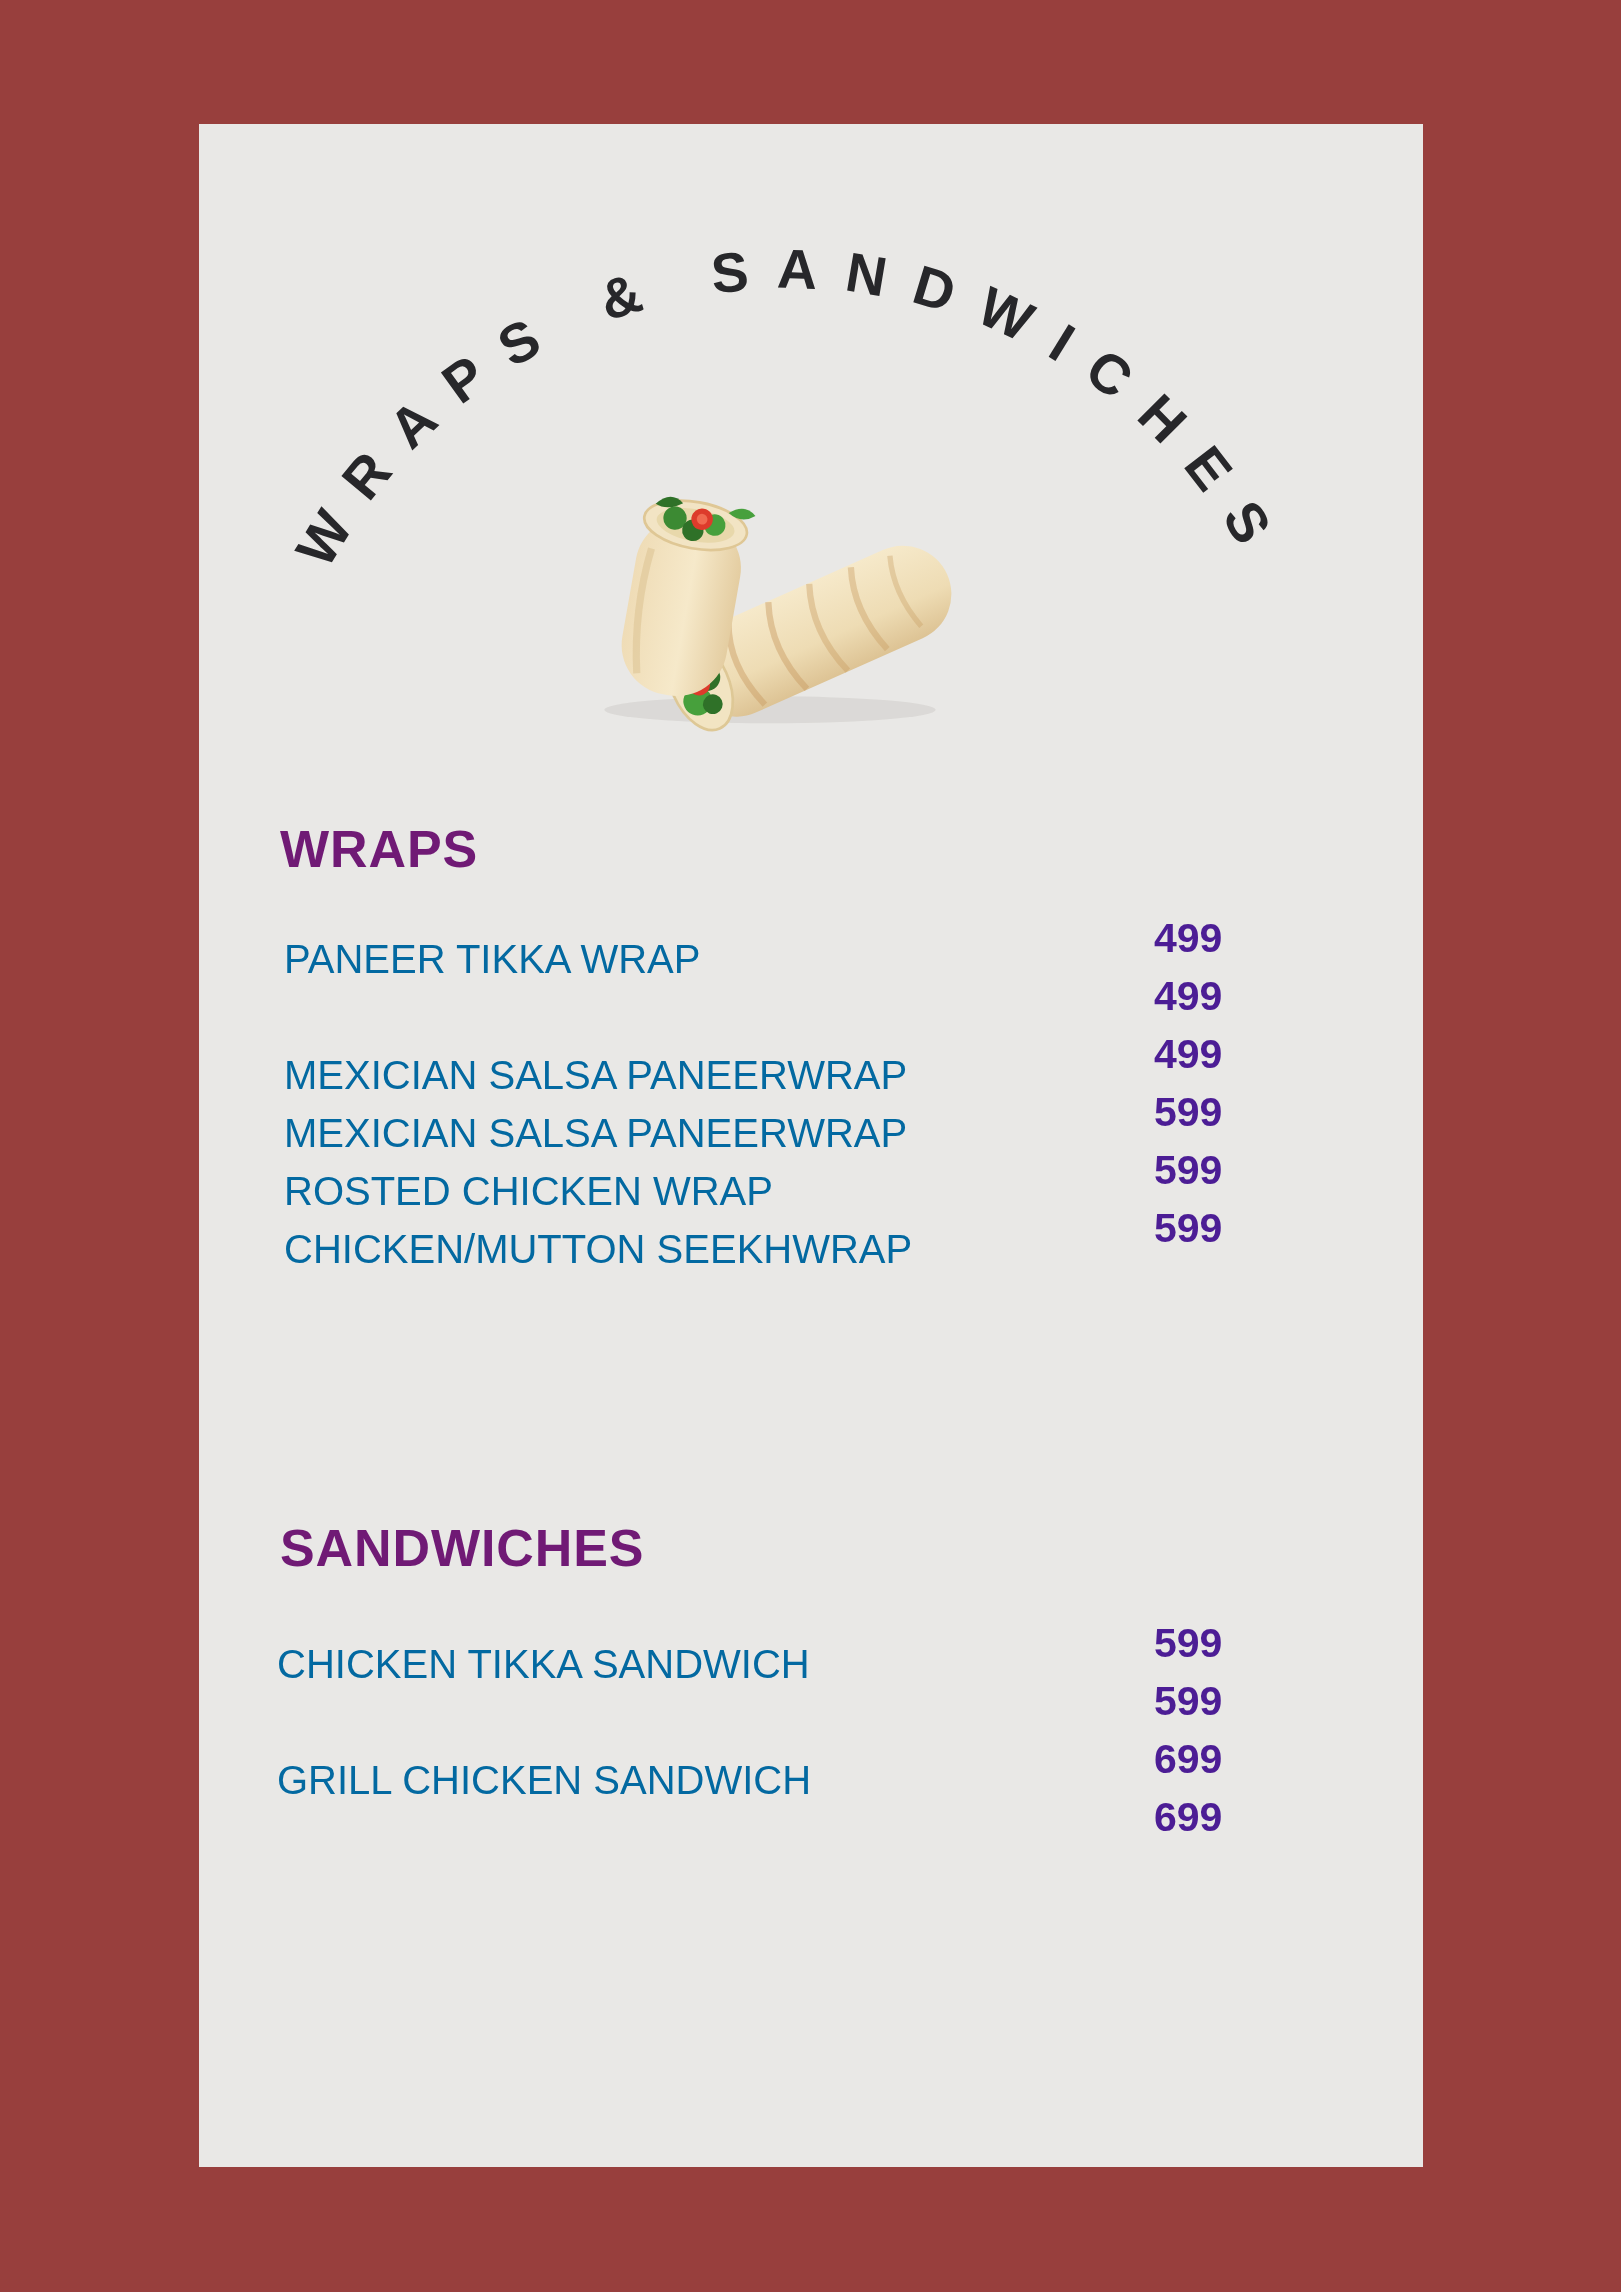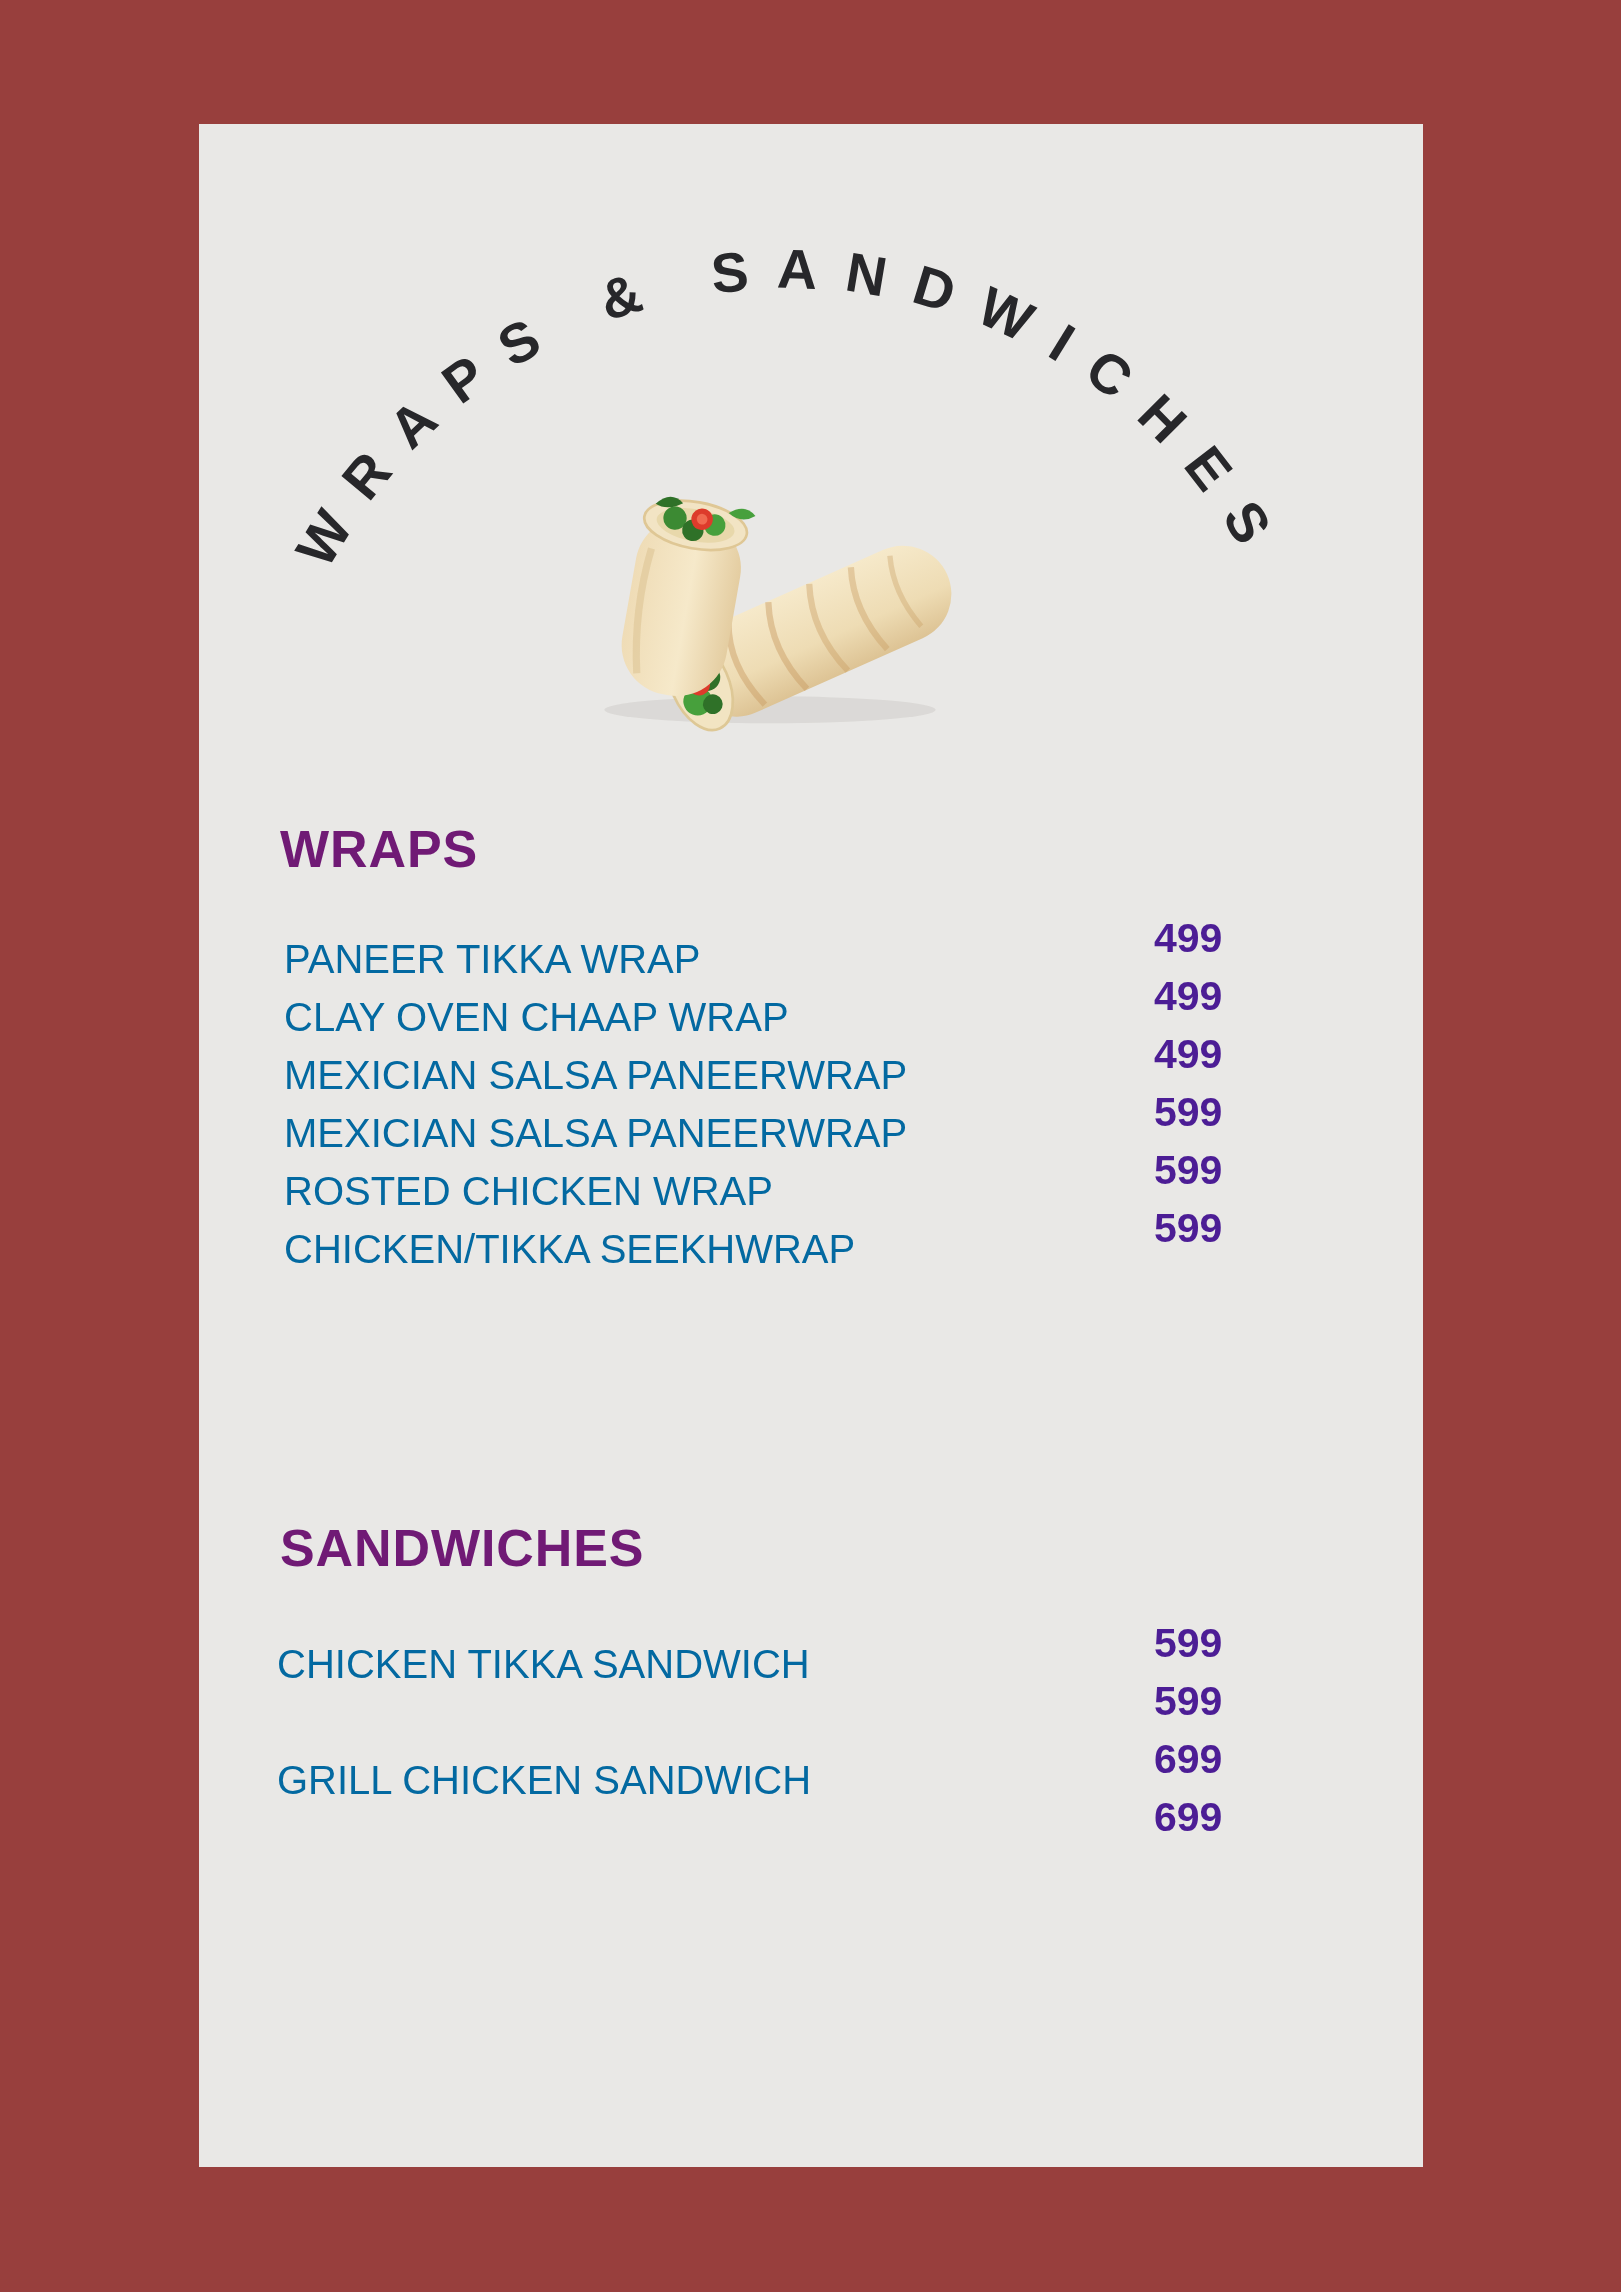--- a/index.html
+++ b/index.html
@@ -143,37 +143,36 @@
   </svg>
 
   <div class="section-heading heading-wraps">WRAPS</div>
 
   <div class="menu-rows rows-wraps">
     <div class="menu-row">
       <span class="item-name">PANEER TIKKA WRAP</span>
       <span class="item-price">499</span>
     </div>
     <div class="menu-row">
-      <span class="item-name">CLAY OVEN CHAAP WRAP</span>
       <span class="item-price">499</span>
     </div>
     <div class="menu-row">
       <span class="item-name">MEXICIAN SALSA PANEERWRAP</span>
       <span class="item-price">499</span>
     </div>
     <div class="menu-row">
       <span class="item-name">MEXICIAN SALSA PANEERWRAP</span>
       <span class="item-price">599</span>
     </div>
     <div class="menu-row">
       <span class="item-name">ROSTED CHICKEN WRAP</span>
       <span class="item-price">599</span>
     </div>
     <div class="menu-row">
-      <span class="item-name">CHICKEN/TIKKA SEEKHWRAP</span>
+      <span class="item-name">CHICKEN/MUTTON SEEKHWRAP</span>
       <span class="item-price">599</span>
     </div>
   </div>
 
   <div class="section-heading heading-sandwiches">SANDWICHES</div>
 
   <div class="menu-rows rows-sandwiches">
     <div class="menu-row">
       <span class="item-name">CHICKEN TIKKA SANDWICH</span>
       <span class="item-price">599</span>

